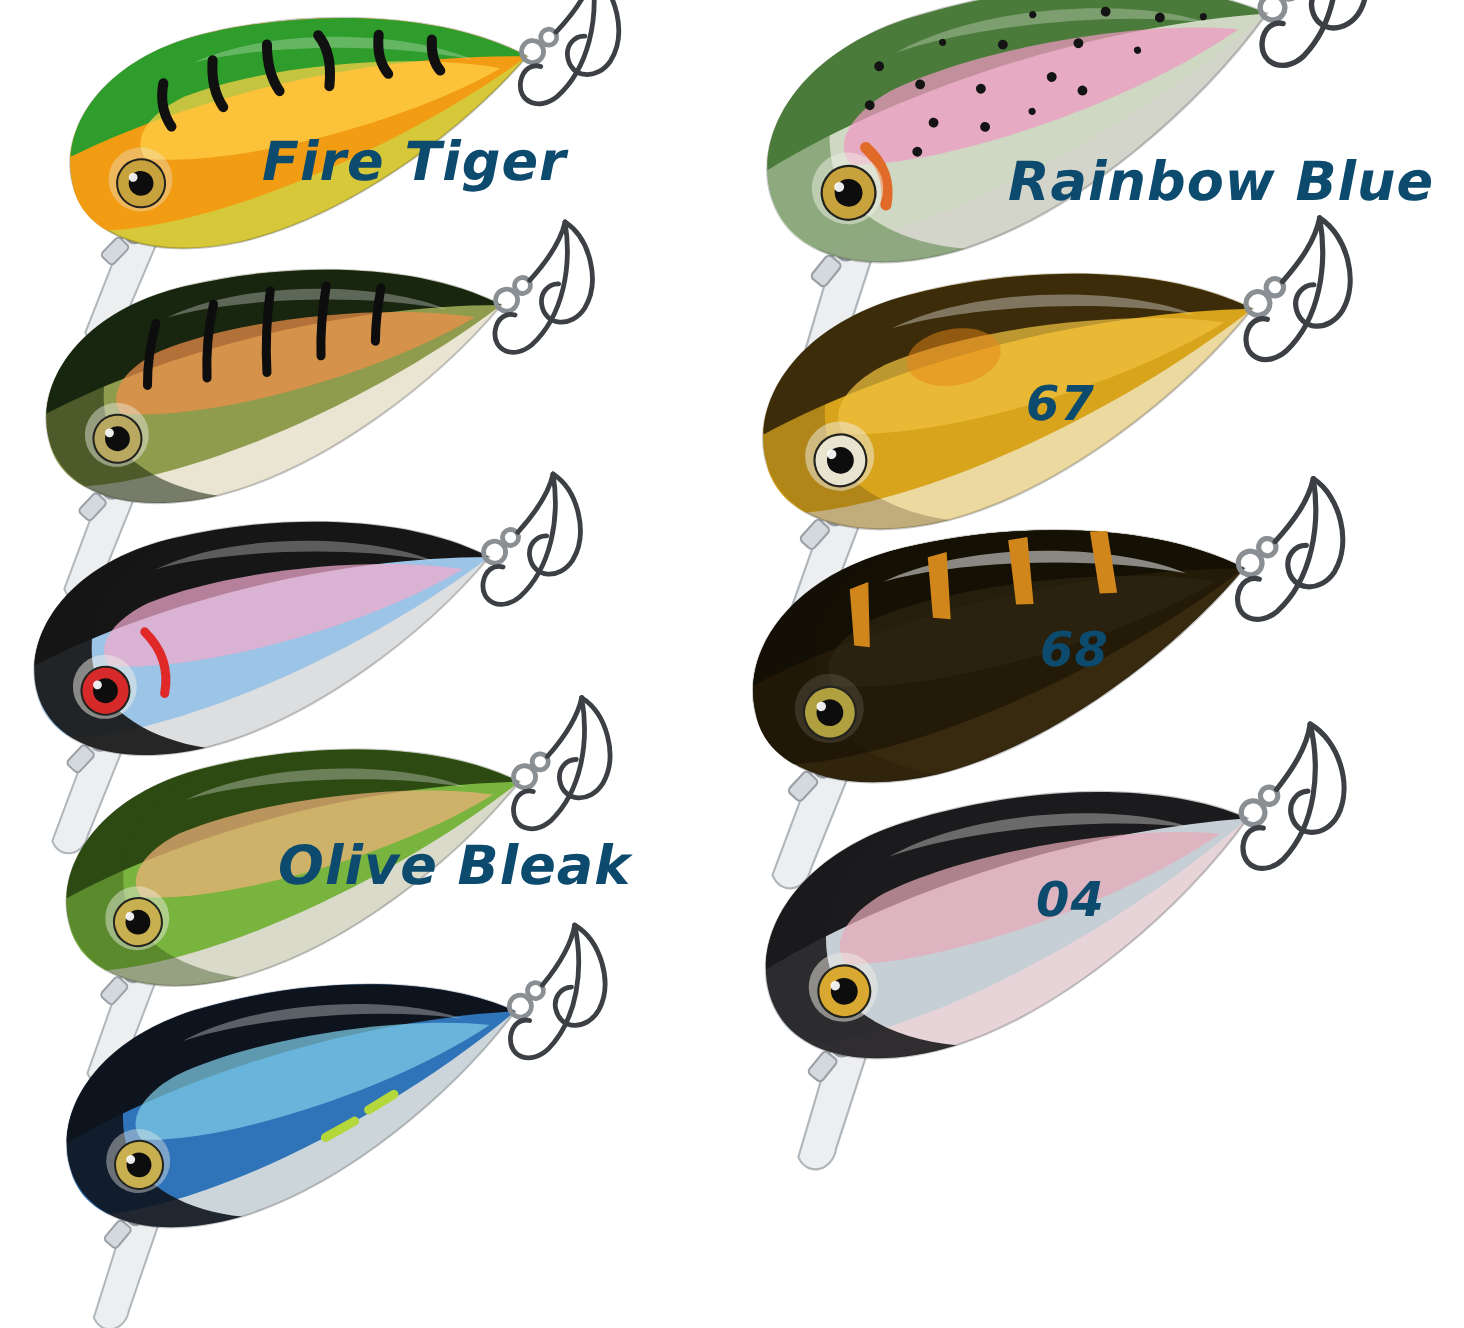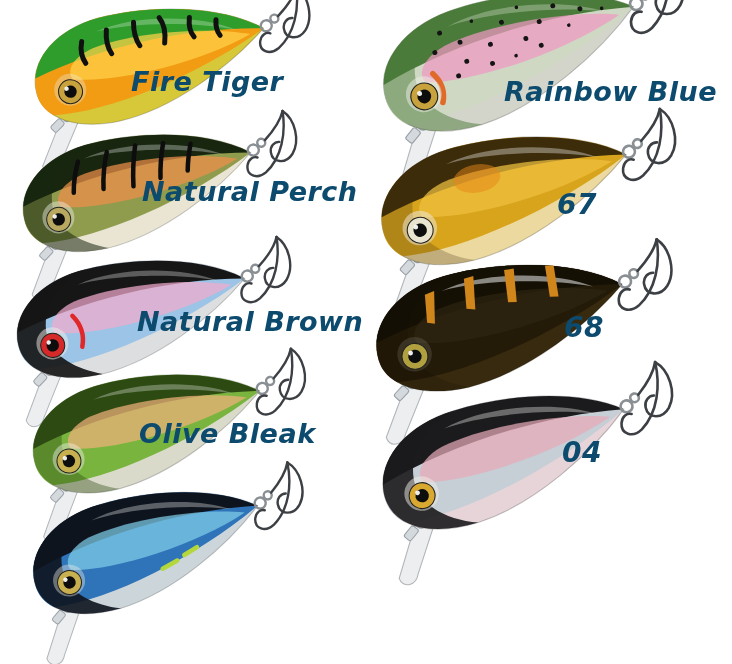--- a/index.html
+++ b/index.html
@@ -10,21 +10,21 @@
   .pat{display:none;}
   .lure[data-pattern="tiger"] .p-tiger{display:inline;}
   .lure[data-pattern="perch"] .p-perch{display:inline;}
   .lure[data-pattern="gill"]  .p-gill{display:inline;}
   .lure[data-pattern="bleak"] .p-bleak{display:inline;}
   .lure[data-pattern="trout"] .p-trout{display:inline;}
   .lure[data-pattern="wasp"]  .p-wasp{display:inline;}
   .lure[data-pattern="blush"] .p-blush{display:inline;}
   .label{position:absolute;z-index:3;font-weight:700;font-style:italic;color:#0c4a6e;
          letter-spacing:.5px;white-space:nowrap;font-size:27px;}
-  .label.num{font-size:28px;margin-left:44px;}
+  .label.num{font-size:24px;}
   
   .pos0{left:18px;top:-4px;transform:rotate(-8deg);}
   .pos1{left:6px;top:122px;transform:rotate(-9deg);}
   .pos2{left:0px;top:248px;transform:rotate(-9deg);}
   .pos3{left:16px;top:362px;transform:rotate(-10deg);}
   .pos4{left:16px;top:480px;transform:rotate(-12deg);}
   .pos5{left:382px;top:-10px;transform:rotate(-13deg) scale(1.12);}
   .pos6{left:375px;top:130px;transform:rotate(-10deg) scale(1.08);}
   .pos7{left:370px;top:258px;transform:rotate(-9deg) scale(1.08);}
   .pos8{left:376px;top:390px;transform:rotate(-13deg) scale(1.08);}
@@ -785,20 +785,18 @@
       <circle cx="255" cy="44" r="5.5" stroke="#8a8f94"></circle>
       <circle cx="264" cy="38" r="4" stroke="#8a8f94"></circle>
       <path d="M268,36 C278,28 286,20 290,10"></path>
       <path d="M290,10 C301,20 303,42 293,54 C285,63 272,60 272,49 C272,43 277,39 282,40"></path>
       <path d="M290,10 C290,32 282,56 264,68 C254,74 244,68 247,58 C249,52 254,50 258,52"></path>
     </g>
   </svg>
 </div>
 
   <div class="label lab0">Fire Tiger</div>
-  <div class="label lab1">Natural Perch</div>
-  <div class="label lab2">Natural Brown</div>
   <div class="label lab3">Olive Bleak</div>
   <div class="label lab5">Rainbow Blue</div>
   <div class="label lab6 num">67</div>
   <div class="label lab7 num">68</div>
   <div class="label lab8 num">04</div>
 </div>
 
 </body></html>

